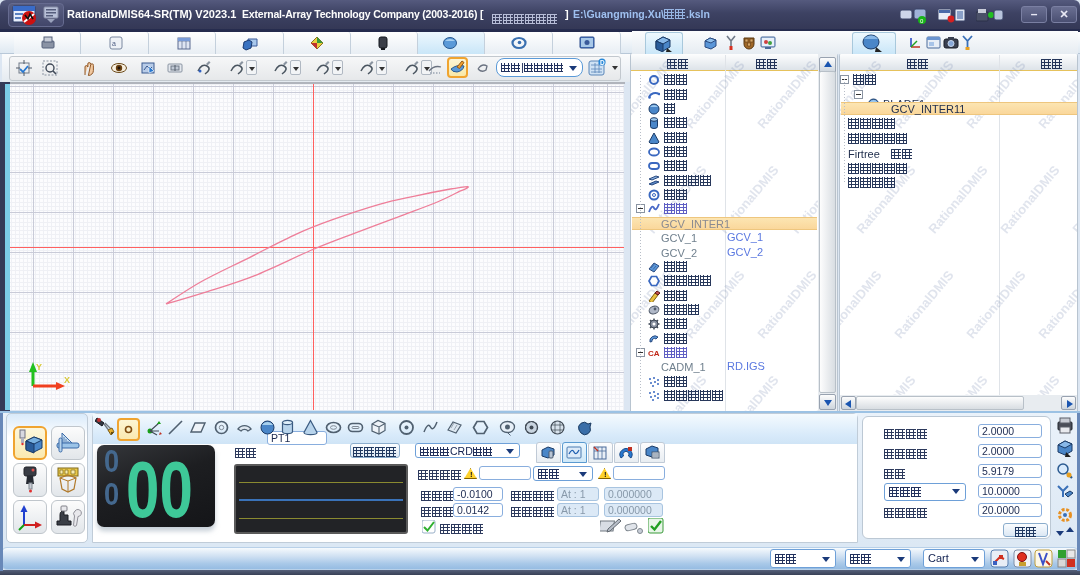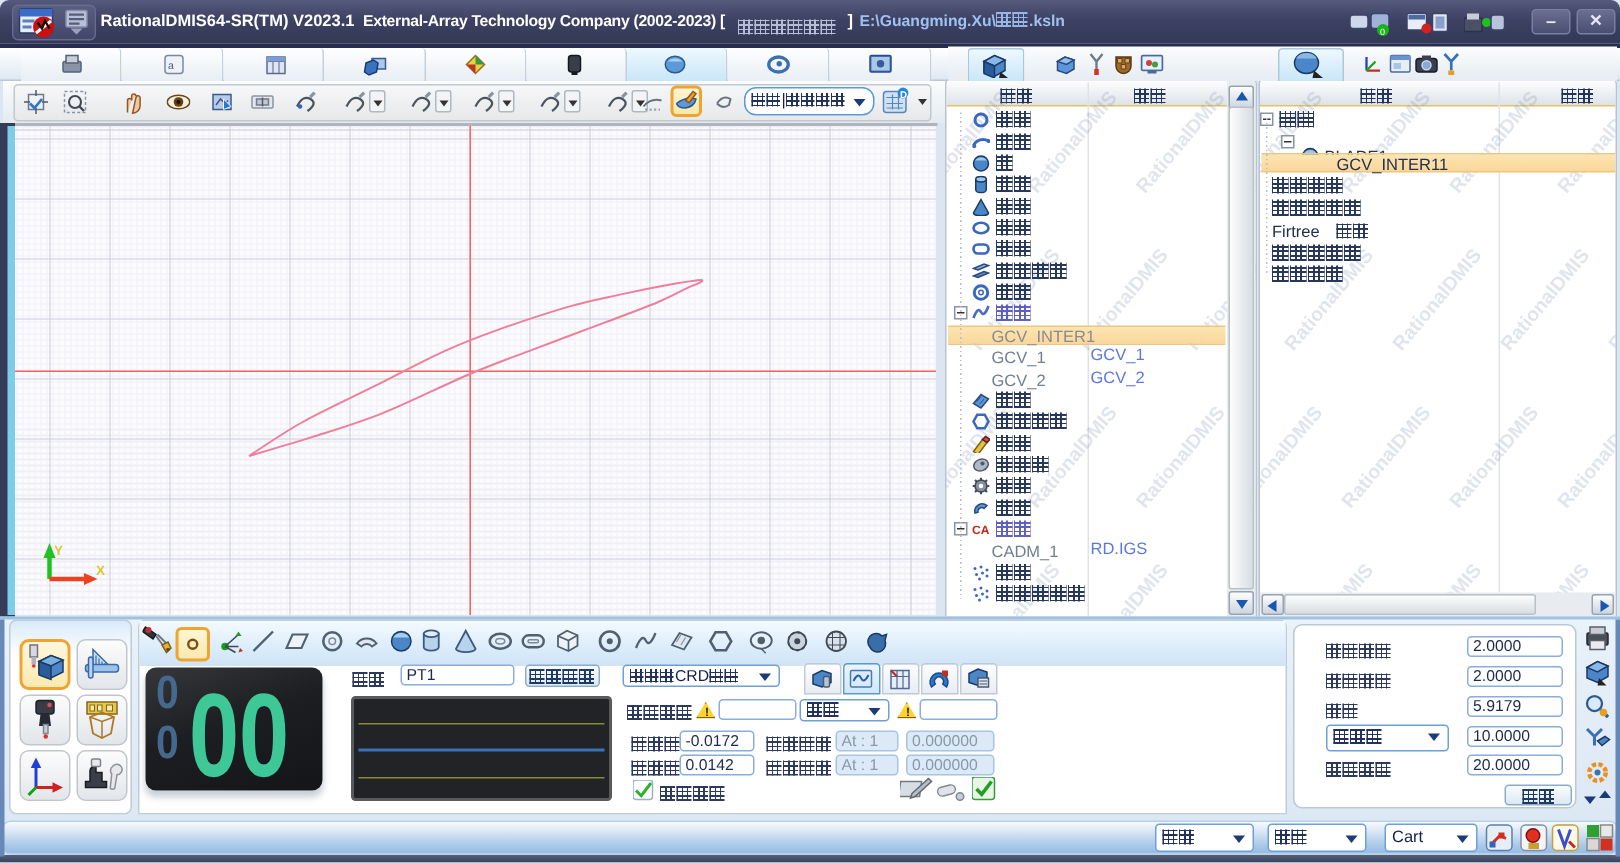--- a/index.html
+++ b/index.html
@@ -46,21 +46,21 @@
     <path d="M13 10 l3 4 2-5 3 5" stroke="#111" stroke-width="1.6" fill="none"></path>
 </svg>
 <svg class="ab" style="left:42px;top:6px" width="18" height="18" viewBox="0 0 18 18">
  <rect x="2" y="1" width="14" height="11" rx="1" fill="#b8c0d8" stroke="#888fa8"></rect>
  <rect x="4" y="3" width="10" height="1.5" fill="#555d7c"></rect>
     <rect x="4" y="6" width="10" height="1.5" fill="#555d7c"></rect>
     <rect x="4" y="9" width="7" height="1.5" fill="#555d7c"></rect>
  <path d="M5 13 h8 l-4 4 z" fill="#9aa2bc"></path>
 </svg>
 <div class="ab" style="left:67px;top:8px;font-size:11px;font-weight:bold;color:#fdfdfd">RationalDMIS64-SR(TM) V2023.1</div>
-<div class="ab" style="left:242px;top:8px;font-size:10.5px;font-weight:bold;color:#fdfdfd;letter-spacing:-0.2px">External-Array Technology Company (2002-2023) [</div>
+<div class="ab" style="left:242px;top:8px;font-size:10.5px;font-weight:bold;color:#fdfdfd;letter-spacing:-0.2px">External-Array Technology Company (2003-2016) [</div>
 <div class="ab g" style="left:492px;top:9px;color:#c2c8e2"><i></i><i></i><i></i><i></i><i></i><i></i></div>
 <div class="ab" style="left:565px;top:8px;font-size:11px;font-weight:bold;color:#fdfdfd">]</div>
 <div class="ab" style="left:573px;top:8px;font-size:10.5px;font-weight:bold;color:#9fc0f0">E:\Guangming.Xu\<span class="g" style="color:#9fc0f0"><i></i><i></i></span>.ksln</div>
 
 <svg class="ab" style="left:900px;top:8px" width="28" height="16" viewBox="0 0 28 16">
  <rect x="0" y="2" width="12" height="9" rx="2" fill="#cdd6ea" stroke="#3a4468"></rect>
     <rect x="14" y="1" width="12" height="10" rx="2" fill="#9fb2d8" stroke="#3a4468"></rect>
  <circle cx="22" cy="12" r="4" fill="#18b418"></circle>
     <text x="20" y="15" font-size="6" fill="#fff">0</text>
 </svg>
@@ -360,35 +360,35 @@
 <div class="ab" style="left:104px;top:445px;font-size:31px;font-weight:bold;color:#44688e;line-height:33px;transform:scaleX(.88);transform-origin:left">0<br>0</div>
 <div class="ab" style="left:126px;top:444px;font-size:79px;font-weight:bold;color:#3ec898;letter-spacing:0;transform:scaleX(.76);transform-origin:left">00</div>
 
 <div class="ab" style="left:234px;top:464px;width:174px;height:70px;background:#222326;border:2px solid #5a5a5a;border-radius:3px">
  <div class="ab" style="left:3px;top:16px;width:164px;height:1px;background:#8a8a30"></div>
  <div class="ab" style="left:3px;top:33px;width:164px;height:2px;background:#3a72b8"></div>
  <div class="ab" style="left:3px;top:52px;width:164px;height:1px;background:#8a8a30"></div>
 </div>
 
 <div class="ab lbl g" style="left:235px;top:446px"><i></i><i></i></div>
-<div class="inp" style="left:267px;top:443px;width:76px;line-height:13px">PT1</div>
+<div class="inp" style="left:267px;top:431px;width:60px;line-height:13px">PT1</div>
 <div class="tbtn g" style="left:350px;top:443px;width:50px;height:15px;padding-top:2px"><i></i><i></i><i></i><i></i></div>
 <div class="combo" style="left:415px;top:443px;width:105px;height:15px;font-size:10.5px;padding-top:1px"><span class="g s11"><i></i><i></i><i></i></span>CRD<span class="g s11"><i></i><i></i></span><b class="tri"></b></div>
 
 <div id="minitabs"></div>
 
 <div class="ab lbl g" style="left:418px;top:468px"><i></i><i></i><i></i><i></i></div>
 <div class="warn" style="left:464px;top:468px"></div>
 <div class="inp" style="left:479px;top:466px;width:52px"></div>
 <div class="combo g" style="left:533px;top:466px;width:60px;height:15px;padding-top:1px"><i></i><i></i><b class="tri"></b></div>
 <div class="warn" style="left:598px;top:468px"></div>
 <div class="inp" style="left:613px;top:466px;width:52px"></div>
 
 <div class="ab lbl g" style="left:421px;top:489px"><i></i><i></i><i></i></div>
-<div class="inp" style="left:453px;top:487px;width:50px">-0.0172</div>
+<div class="inp" style="left:453px;top:487px;width:50px">-0.0100</div>
 <div class="ab lbl g" style="left:511px;top:489px"><i></i><i></i><i></i><i></i></div>
 <div class="inp dis" style="left:557px;top:487px;width:42px">At : 1</div>
 <div class="inp dis" style="left:604px;top:487px;width:59px">0.000000</div>
 <div class="ab lbl g" style="left:421px;top:505px"><i></i><i></i><i></i></div>
 <div class="inp" style="left:453px;top:503px;width:50px">0.0142</div>
 <div class="ab lbl g" style="left:511px;top:505px"><i></i><i></i><i></i><i></i></div>
 <div class="inp dis" style="left:557px;top:503px;width:42px">At : 1</div>
 <div class="inp dis" style="left:604px;top:503px;width:59px">0.000000</div>
 
 <svg class="ab" style="left:422px;top:520px" width="14" height="14" viewBox="0 0 14 14">

